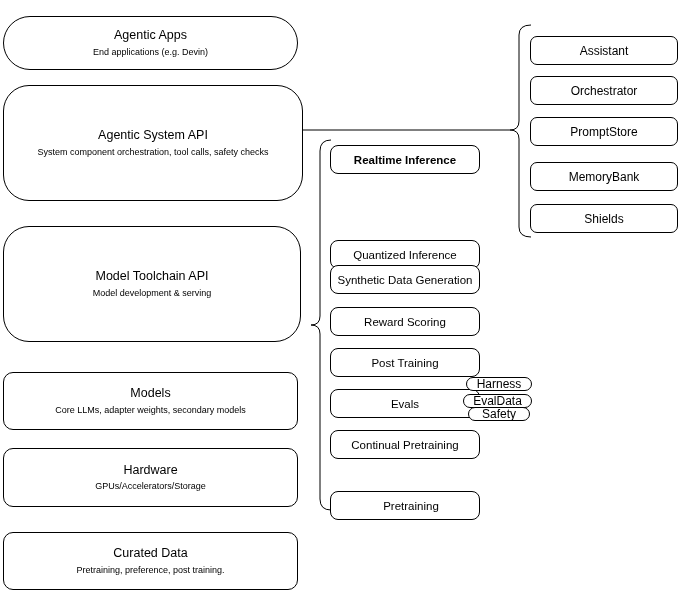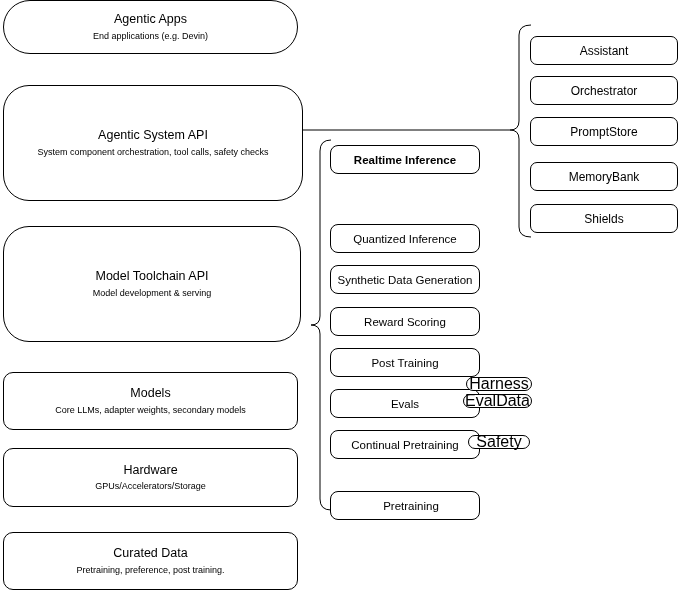--- a/index.html
+++ b/index.html
@@ -44,42 +44,42 @@
     box-sizing: border-box;
     display: flex; align-items: center; justify-content: center;
     font-size: 12px; white-space: nowrap;
     z-index: 2;
   }
   .pill {
     position: absolute;
     background: #ffffff; border: 1px solid #000000; border-radius: 8px;
     box-sizing: border-box;
     display: flex; align-items: center; justify-content: center;
-    font-size: 16px; white-space: nowrap;
+    font-size: 12px; white-space: nowrap;
     z-index: 4;
   }
   .overlay {
     position: absolute; left: 0; top: 0;
     width: 682px; height: 591px;
     z-index: 1;
     pointer-events: none;
   }
 </style>
 </head>
 <body>
 
 <div class="canvas">
 
   <svg class="overlay" viewBox="0 0 682 591" xmlns="http://www.w3.org/2000/svg">
     <path d="M331 140 Q320 140 320 151 L320 316 Q320 325 311 325 Q320 325 320 334 L320 499 Q320 510 331 510" fill="none" stroke="#000000" stroke-width="1"></path>
     <path d="M531 25 Q519 25 519 35 L519 121 Q519 130 510 130 Q519 130 519 139 L519 227 Q519 237 531 237" fill="none" stroke="#000000" stroke-width="1"></path>
     <path d="M303 130 L510 130" fill="none" stroke="#000000" stroke-width="1"></path>
   </svg>
 
-  <div class="node layer" style="top:0; height:54px;border-radius:27px;">
+  <div class="node layer" style="top:16px; height:54px;border-radius:27px;">
     <div class="layer-title">Agentic Apps</div>
     <div class="layer-sub">End applications (e.g. Devin)</div>
   </div>
 
   <div class="node layer big" style="top:85px; height:116px;">
     <div class="layer-title">Agentic System API</div>
     <div class="layer-sub">System component orchestration, tool calls, safety checks</div>
   </div>
 
   <div class="node layer big" style="top:226px; height:116px; width:298px;">
@@ -96,31 +96,31 @@
     <div class="layer-title">Hardware</div>
     <div class="layer-sub">GPUs/Accelerators/Storage</div>
   </div>
 
   <div class="node layer" style="top:532px; height:58px;">
     <div class="layer-title">Curated Data</div>
     <div class="layer-sub">Pretraining, preference, post training.</div>
   </div>
 
   <div class="svc" style="top:145px;font-weight:bold;">Realtime Inference</div>
-  <div class="svc" style="top:224px;">Quantized Inference</div>
+  <div class="svc" style="top:240px;">Quantized Inference</div>
   <div class="svc" style="top:265px;">Synthetic Data Generation</div>
   <div class="svc" style="top:307px;">Reward Scoring</div>
   <div class="svc" style="top:348px;">Post Training</div>
   <div class="svc" style="top:389px;">Evals</div>
   <div class="svc" style="top:430px;">Continual Pretraining</div>
   <div class="svc" style="top:491px;padding-left:12px;">Pretraining</div>
 
   <div class="pill" style="left:466px; top:377px; width:66px; height:14px;">Harness</div>
   <div class="pill" style="left:463px; top:394px; width:69px; height:14px;">EvalData</div>
-  <div class="pill" style="left:468px; top:435px; width:62px; height:14px;">Safety</div>
+  <div class="pill" style="left:468px; top:407px; width:62px; height:14px;">Safety</div>
 
   <div class="comp" style="top:36px;">Assistant</div>
   <div class="comp" style="top:76px;">Orchestrator</div>
   <div class="comp" style="top:117px;">PromptStore</div>
   <div class="comp" style="top:162px;">MemoryBank</div>
   <div class="comp" style="top:204px;">Shields</div>
 
 </div>
 
 </body></html>

